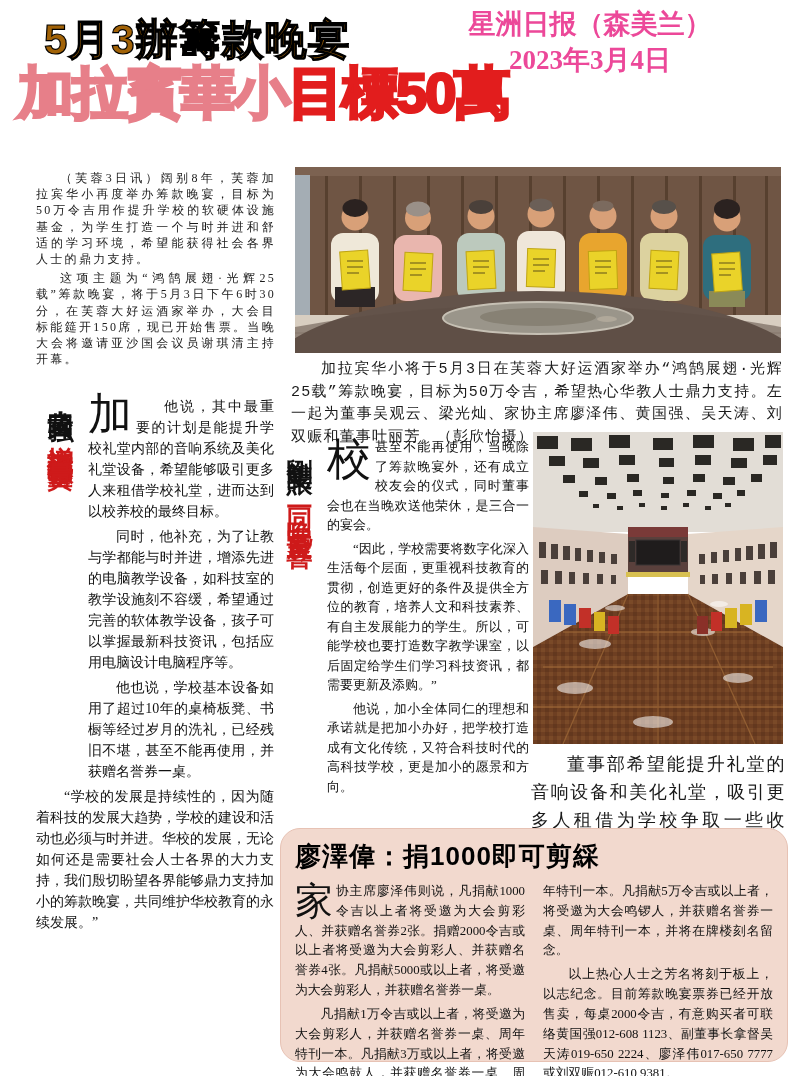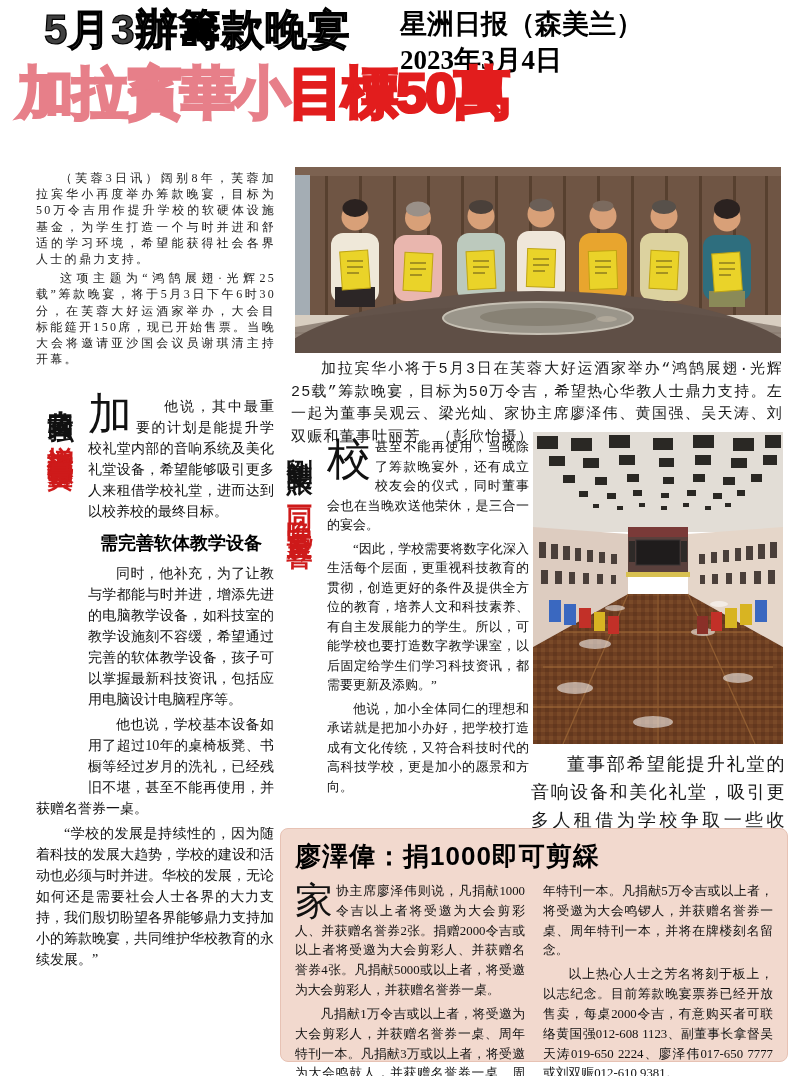--- a/index.html
+++ b/index.html
@@ -3,28 +3,28 @@
 <meta charset="utf-8">
 <style>
   html,body{margin:0;padding:0;background:#ffffff;}
   #paper{
     position:relative;width:792px;height:1076px;overflow:hidden;
     background:#ffffff;color:#111;
     font-family:"Liberation Serif","DejaVu Serif",serif;
   }
   
   .kicker{
-    position:absolute;left:44px;top:2px;width:360px;
+    position:absolute;left:44px;top:12px;width:360px;
     font-family:"Liberation Sans","DejaVu Sans",sans-serif;
-    font-weight:bold;font-size:42px;letter-spacing:1px;color:#404040;
+    font-weight:bold;font-size:42px;letter-spacing:1px;color:#a16207;
     -webkit-text-stroke:1.2px #000;
   }
   .masthead{
     position:absolute;left:400px;top:6px;width:380px;
-    font-weight:bold;font-size:27px;line-height:1.35;color:#000000;
+    font-weight:bold;font-size:27px;line-height:1.35;color:#ec4899;text-align:center;
   }
   .headline{
     position:absolute;left:18px;top:64px;width:772px;height:100px;
     font-family:"Liberation Sans","DejaVu Sans",sans-serif;
     font-weight:bold;font-size:56px;line-height:1.05;white-space:nowrap;
     letter-spacing:-2px;
   }
   .hl-pink{color:#e77f89;-webkit-text-stroke:3px #e77f89;}
   .hl-red{color:#e21d1d;-webkit-text-stroke:3px #e21d1d;}
   
@@ -62,21 +62,21 @@
     float:left;font-size:44px;line-height:.92;padding:3px 4px 0 0;color:#111;
   }
   .subhead{
     font-family:"Liberation Sans","DejaVu Sans",sans-serif;
     font-weight:bold;font-size:18px;text-align:center;
     margin:8px 0 6px 0;text-indent:0;color:#000;
   }
   
   .donation-box{
     position:absolute;left:280px;top:828px;width:508px;height:234px;
-    background:#f2d9ce;border:1px solid #e7c2b4;border-radius:8px;
+    background:#f2d9ce;border:1px solid #e7c2b4;border-radius:20px;
     padding:8px 14px;box-sizing:border-box;
   }
   .donation-box h2{
     margin:2px 0 8px 0;
     font-family:"Liberation Sans","DejaVu Sans",sans-serif;
     font-weight:bold;font-size:26px;letter-spacing:1px;color:#000;
   }
   .box-cols{
     column-count:2;column-gap:18px;
     font-size:12.8px;line-height:1.55;text-align:justify;color:#111;
@@ -194,21 +194,20 @@
     </g>
   </svg>
   <div class="caption cap1">加拉宾华小将于5月3日在芙蓉大好运酒家举办“鸿鹄展翅·光辉25载”筹款晚宴，目标为50万令吉，希望热心华教人士鼎力支持。左一起为董事吴观云、梁光灿、家协主席廖泽伟、黄国强、吴天涛、刘双赈和董事叶丽芳。（彭欣怡摄）</div>
 
   <div class="article a1">
     <div class="vhead vh1">
       <span class="vb">黃國強：</span><span class="vr">增添設備提升教學質量</span>
     </div>
     <p class="first"><span class="dc">加</span></p>
     <p>他说，其中最重要的计划是能提升学校礼堂内部的音响系统及美化礼堂设备，希望能够吸引更多人来租借学校礼堂，进而达到以校养校的最终目标。</p>
-    <h3 class="subhead">需完善软体教学设备</h3>
     <p>同时，他补充，为了让教与学都能与时并进，增添先进的电脑教学设备，如科技室的教学设施刻不容缓，希望通过完善的软体教学设备，孩子可以掌握最新科技资讯，包括应用电脑设计电脑程序等。</p>
     <p>他也说，学校基本设备如用了超过10年的桌椅板凳、书橱等经过岁月的洗礼，已经残旧不堪，甚至不能再使用，并获赠名誉券一桌。</p>
     <p>“学校的发展是持续性的，因为随着科技的发展大趋势，学校的建设和活动也必须与时并进。华校的发展，无论如何还是需要社会人士各界的大力支持，我们殷切盼望各界能够鼎力支持加小的筹款晚宴，共同维护华校教育的永续发展。”</p>
 
   </div>
 
   <div class="article a2">
     <div class="vhead vh2">
       <span class="vb">劉雙賬：</span><span class="vr">同一晚宴慶三喜</span>
     </div>

